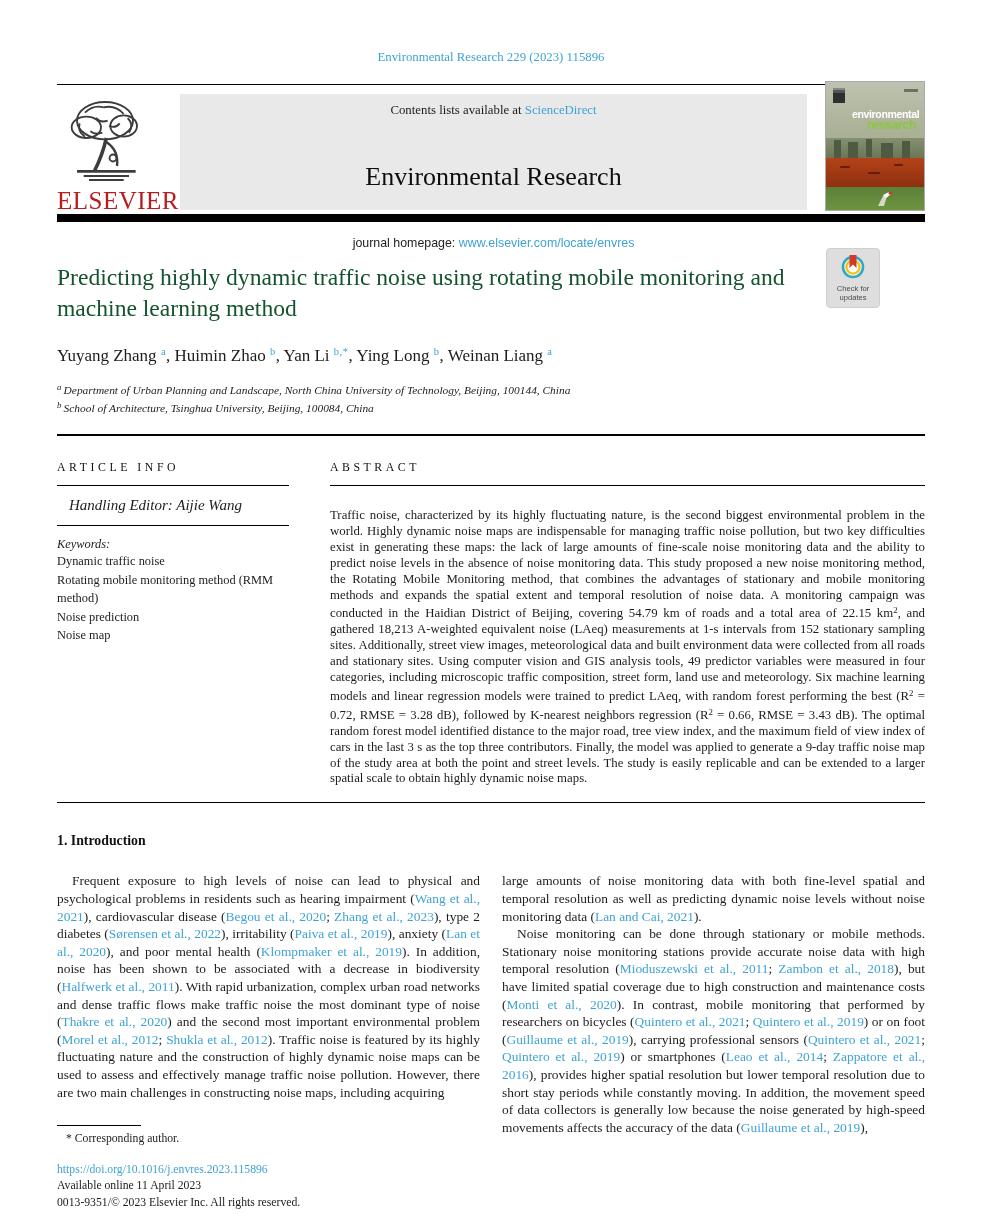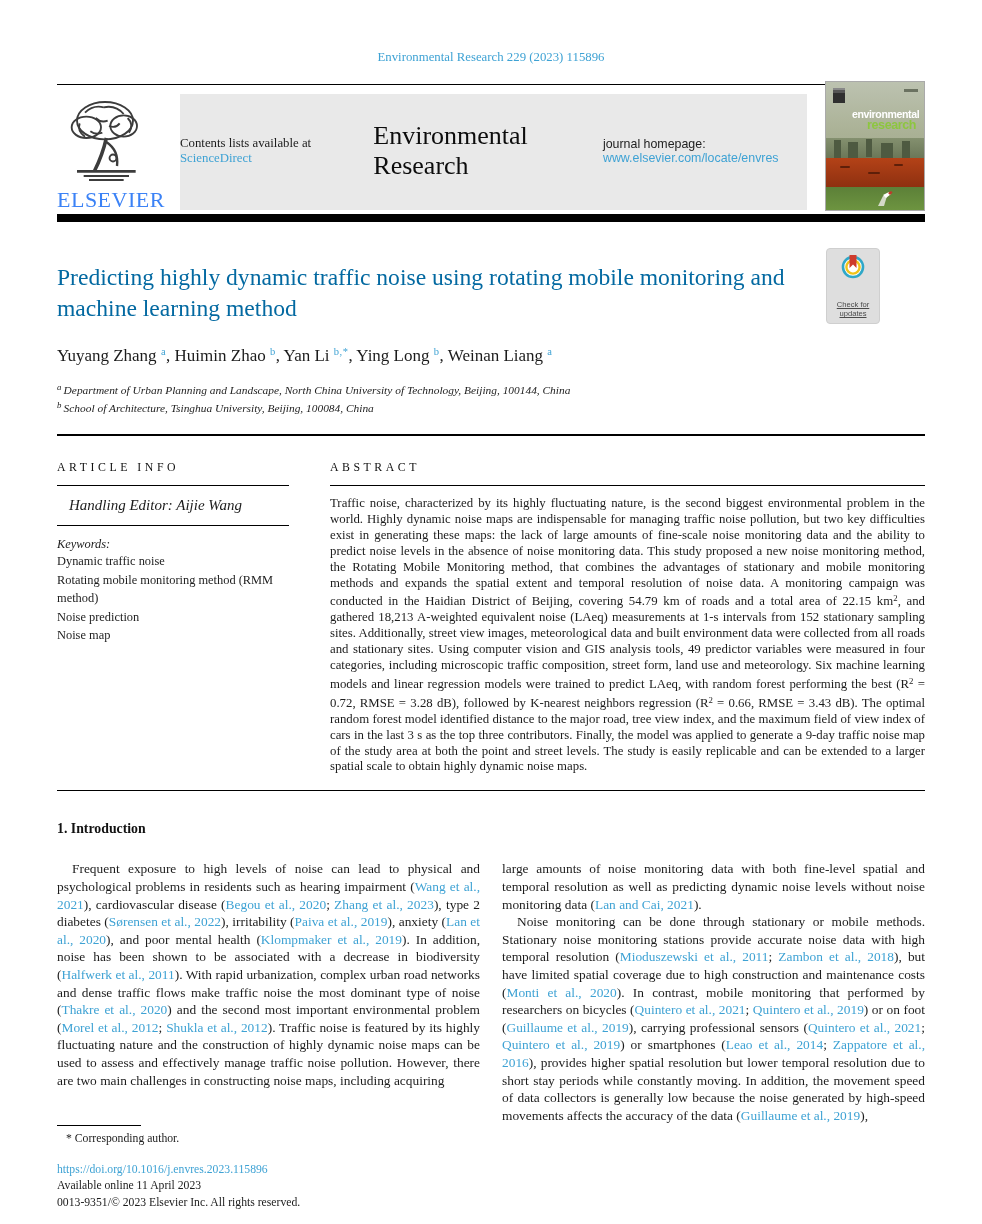--- a/index.html
+++ b/index.html
@@ -11,51 +11,51 @@
   html,body{background:#fff;}
   body{font-family:"Liberation Serif","DejaVu Serif",serif;color:var(--ink);}
   .page{position:relative;width:982px;height:1224px;margin:0 auto;background:#fff;overflow:hidden;padding:12px 57px;}
   a,.lnk{color:var(--link);text-decoration:none;cursor:pointer;}
   .sans{font-family:"Liberation Sans","DejaVu Sans",sans-serif;}
 
   .cite{padding-top:38px;text-align:center;font-size:12.8px;}
   .rule-thin{margin-top:19px;border-top:1.6px solid #000;}
   .banner{display:flex;margin-top:9px;height:116px;}
   .logo-col{width:123px;flex-shrink:0;display:flex;flex-direction:column;align-items:flex-start;}
-  .els-word{font-size:22px;letter-spacing:0.5px;color:#3b82f6;margin-top:1px;}
-  .gray-box{flex:1;background:var(--banner);height:116px;display:flex;flex-direction:row;align-items:center;justify-content:space-between;padding:9px 0 11px;gap:44px;}
+  .els-word{font-size:25px;letter-spacing:0.5px;color:#b91c1c;margin-top:1px;}
+  .gray-box{flex:1;background:var(--banner);height:116px;display:flex;flex-direction:column;align-items:center;justify-content:space-between;padding:9px 0 11px;gap:44px;}
   .contents-line{font-size:12.8px;}
   .journal-title{font-size:26px;color:#0d0d0d;}
   .homepage-line{font-size:12.4px;color:#222;}
   .cover-col{width:118px;flex-shrink:0;display:flex;justify-content:flex-end;}
   .cover{width:100px;height:130px;margin-top:-13px;border:1px solid #aaa;position:relative;overflow:hidden;}
   .black-bar{margin-top:4px;height:8px;background:#000;}
 
   .title-row{position:relative;margin-top:40px;}
-  h1{font-size:23.6px;font-weight:400;line-height:1.33;max-width:772px;color:#0369a1;}
+  h1{font-size:23.6px;font-weight:400;line-height:1.33;max-width:772px;color:#14532d;}
   .badge{position:absolute;right:45px;top:-14px;width:54px;background:#dedede;border:1px solid #cfcfcf;border-radius:4px;text-align:center;padding:4px 2px 4px;}
-  .badge-label{font-size:7.6px;line-height:1.25;color:#4a4a4a;margin-top:17px;text-decoration:underline;}
+  .badge-label{font-size:7.6px;line-height:1.25;color:#4a4a4a;margin-top:1px;}
 
   .authors{margin-top:21px;font-size:17px;}
   .seg-supa{color:var(--link);font-size:10.5px;vertical-align:6px;letter-spacing:0.5px;}
   .seg-sup{font-size:8.8px;vertical-align:4px;}
   .seg-a{color:var(--link);}
   .seg-i{font-style:italic;}
   .affils{margin-top:15px;font-style:italic;font-size:11.4px;line-height:1.5;color:#222;}
 
   .rule-2{margin-top:17px;border-top:2px solid #000;}
   .meta-grid{display:flex;margin-top:24px;}
   .info-col{width:232px;margin-right:41px;flex-shrink:0;}
   .abs-col{flex:1;}
   .sec-head{font-size:11.8px;letter-spacing:0.30em;color:#111;}
   .hrule{border-top:1.2px solid #000;margin-top:10px;}
   .editor{font-size:15px;margin:11px 12px 11px;font-style:italic;}
   .kw-label{font-style:italic;font-size:12.4px;margin-top:11px;}
   .kw-list div{font-size:12.4px;line-height:1.5;}
-  .abs-text{margin-top:10px;font-size:12.8px;line-height:15.9px;text-align:justify;}
+  .abs-text{margin-top:22px;font-size:12.8px;line-height:15.9px;text-align:justify;}
   .rule-1{border-top:1.2px solid #000;margin-top:15px;}
 
   .intro{margin-top:30px;}
   h2{font-size:13.8px;font-weight:700;color:#111;}
   .cols{display:flex;gap:22px;margin-top:23px;}
   .col{width:423px;font-size:13.4px;line-height:17.6px;text-align:justify;}
   .col p{margin:0;}
   p.indent{text-indent:15px;}
 
   .footer{position:absolute;left:57px;right:57px;bottom:13px;font-size:11.7px;line-height:1.4;}

